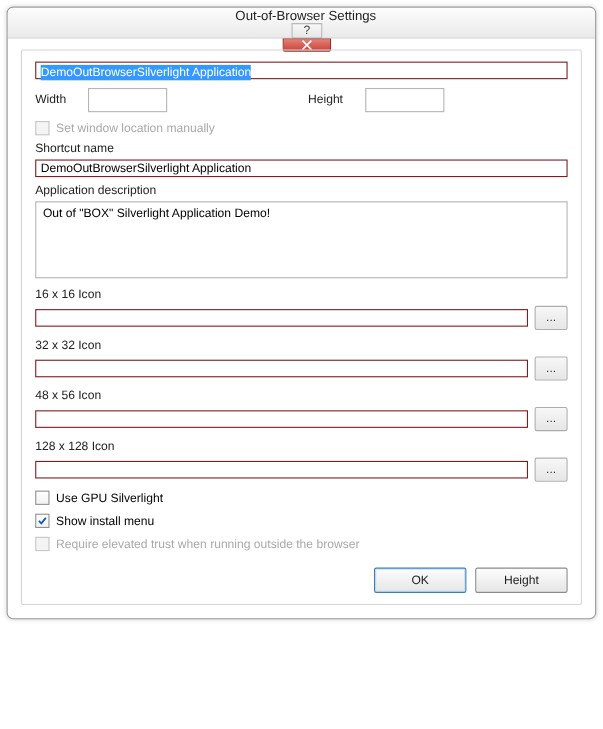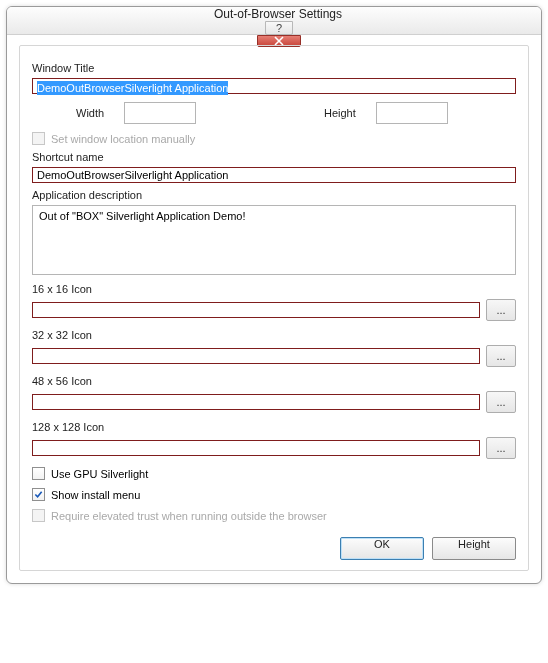--- a/index.html
+++ b/index.html
@@ -12,56 +12,55 @@
 .tb-close { background: linear-gradient(#e67d73,#c8453a); border: 1px solid #963029; width: 44px; border-top-left-radius:0; border-top-right-radius:0; color: #fff; }
 .tb-close svg { width: 10px; height: 10px; }
 .frame { padding: 10px 12px 12px 12px; }
 .groupbox { border: 1px solid #d6d6d6; border-radius: 2px; padding: 10px 12px 48px 12px; position: relative; }
 .lbl { color: #222; margin: 6px 0 4px 0; }
 .lbl.disabled, .chk.disabled { color: #a9a9a9; }
 .text-input { width: 100%; height: 16px; border: 1px solid #7f1d1d; padding: 2px 4px; background: #fff; color: #000; }
 .text-input.selected { background: #fff; }
 .text-input.selected .sel { background: #3399ff; color: #fff; padding: 1px 0; display: inline-block; }
 .row2 { display: flex; gap: 12px; align-items: center; margin-top: 8px; }
-.row2 .col { display: flex; align-items: center; gap: 20px; flex: 1; margin-left: 44px; }
+.row2 .col { display: flex; align-items: center; gap: 20px; flex: 1; }
 .small-input { width: 72px; height: 22px; border: 1px solid #b5b5b5; background: #fff; }
 .small-input.disabled { background: #f4f4f4; border-color: #d6d6d6; }
 .chk { display: flex; align-items: center; gap: 6px; margin-top: 8px; }
 .chk-box { width: 13px; height: 13px; border: 1px solid #8f8f8f; background: linear-gradient(#fff,#f2f2f2); display: flex; align-items: center; justify-content: center; }
 .chk-box.disabled { border-color: #c7c7c7; background: #f4f4f4; }
 .chk-box .tick { width: 9px; height: 9px; }
 .tlrow { display: flex; gap: 12px; align-items: center; margin: 6px 0 6px 20px; }
 .tlrow .tlbl { width: 40px; color: #a9a9a9; }
 .textarea { width: 100%; height: 70px; border: 1px solid #b5b5b5; padding: 4px 6px; background: #fff; resize: none; color: #000; font-family: inherit; font-size: 11px; }
 .iconrow { display: flex; gap: 6px; align-items: center; margin-bottom: 8px; }
 .iconrow .text-input { flex: 1; }
 .browse-btn { width: 30px; height: 22px; border: 1px solid #adadad; background: linear-gradient(#f7f7f7,#e6e6e6); display: flex; align-items: center; justify-content: center; color: #333; border-radius: 2px; }
 .btnbar { position: absolute; right: 12px; bottom: 10px; display: flex; gap: 8px; }
-.dlg-btn { width: 84px; height: 23px; border: 1px solid #8a8a8a; border-radius: 2px; background: linear-gradient(#fcfcfc,#e6e6e6); display:flex; align-items:flex-start; justify-content:center; color: #222; }
+.dlg-btn { width: 84px; height: 23px; border: 1px solid #8a8a8a; border-radius: 2px; background: linear-gradient(#fcfcfc,#e6e6e6); display:flex; align-items:center; justify-content:center; color: #222; }
 .dlg-btn.default { border-color: #3c7fb1; box-shadow: 0 0 0 1px #bde0f7 inset; }
 </style>
 </head>
 <body>
 
 <div class="window">
   <div class="titlebar">
     <div class="titlebar-title">Out-of-Browser Settings</div>
     <div class="tb-btn tb-help">
         <span>?</span>
       </div>
     <div class="tb-btn tb-close">
       <svg viewBox="0 0 10 10">
           <path d="M1 1 L9 9 M9 1 L1 9" stroke="#fff" stroke-width="1.6"></path>
         </svg>
     </div>
   </div>
   <div class="frame">
     <div class="groupbox">
 
-      <div class="lbl">Window Title</div>
       <div class="text-input selected"><span class="sel">DemoOutBrowserSilverlight Application</span></div>
 
       <div class="row2">
         <div class="col">
           <span class="lbl" style="margin:0;">Width</span>
           <input class="small-input" value="" style="">
         </div>
         <div class="col">
           <span class="lbl" style="margin:0;">Height</span>
           <input class="small-input" value="" style="">

